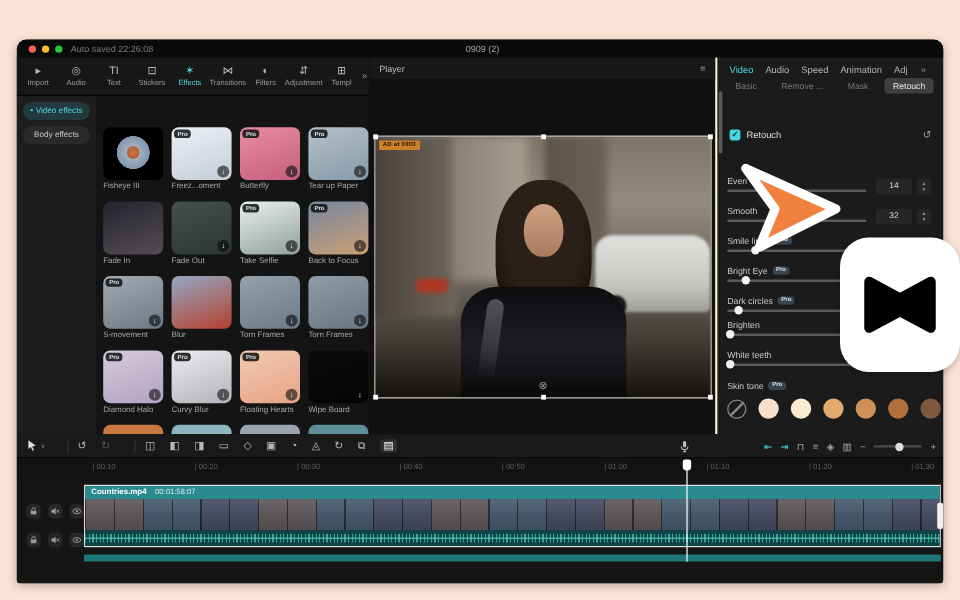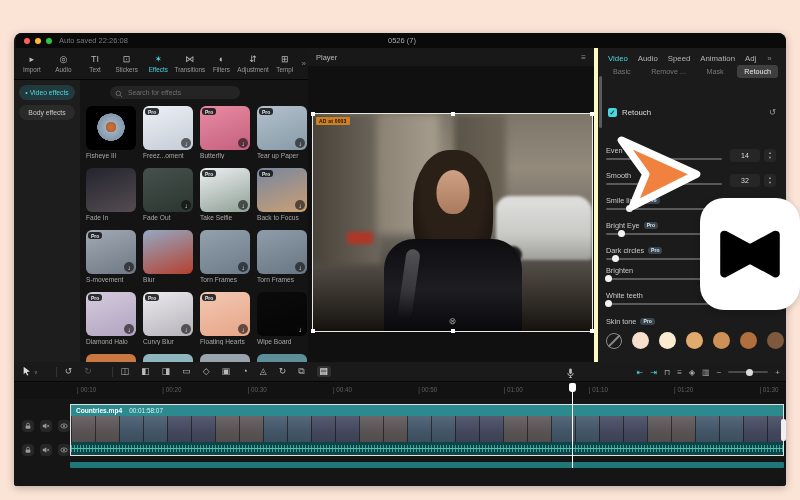--- a/index.html
+++ b/index.html
@@ -42,21 +42,21 @@
           column-gap:7px;row-gap:4px;}
   .fx{width:50px;height:58px;}
   .fx-th{width:50px;height:44px;border-radius:6px;position:relative;overflow:hidden;}
   .fx-lb{font-size:6.6px;color:#a8a8a8;margin-top:2px;white-space:nowrap;overflow:hidden;text-overflow:ellipsis;width:50px;}
   .badge-pro{position:absolute;left:2px;top:2px;background:rgba(15,15,15,.85);color:#dfe9ee;font-size:5px;
              padding:0.5px 3px;border-radius:3px;font-weight:bold;}
   .fx-dl{position:absolute;right:2px;bottom:2px;width:10px;height:10px;border-radius:50%;background:rgba(10,10,10,.6);
          color:#eee;font-size:6.5px;display:flex;align-items:center;justify-content:center;}
   .fx-sliver{width:50px;height:8px;border-radius:6px 6px 0 0;}
   
-  .player{position:absolute;left:294px;top:0;width:290px;height:314px;background:#101010;border-right:4px solid #fef9c3;box-sizing:border-box;}
+  .player{position:absolute;left:294px;top:0;width:290px;height:314px;background:#101010;border-right:2px solid #fef9c3;box-sizing:border-box;}
   .p-head{position:absolute;left:0;top:0;width:100%;height:18px;background:#181818;display:flex;align-items:center;justify-content:space-between;padding:0 8px;box-sizing:border-box;}
   .p-title{color:#bbb;font-size:7.5px;}
   .p-menu{color:#999;font-size:8px;}
   .video{position:absolute;left:4px;top:65px;width:281px;height:219px;border:1px solid #e8e8e8;box-sizing:border-box;}
   .handle{position:absolute;width:4px;height:4px;background:#fff;z-index:5;}
   .scene{position:absolute;inset:0;overflow:hidden;background:linear-gradient(180deg,#7d7668 0%,#938a7c 25%,#6b665e 55%,#3a352f 82%,#15120e 100%);}
   .sc-b1{position:absolute;left:-6px;top:0;width:74px;height:150px;background:linear-gradient(90deg,#453f37,#6e675c);filter:blur(3px);}
   .sc-b2{position:absolute;left:64px;top:0;width:62px;height:120px;background:linear-gradient(90deg,#8a8174,#a89e8e);filter:blur(4px);}
   .sc-b3{position:absolute;right:86px;top:0;width:52px;height:105px;background:linear-gradient(90deg,#5a5348,#6c6456);filter:blur(3px);}
   .sc-car{position:absolute;right:0px;top:82px;width:96px;height:64px;background:linear-gradient(180deg,#dcdcda 10%,#c9c9c5 60%,#9e9e9a);border-radius:14px 16px 4px 4px;filter:blur(1.5px);}
@@ -155,21 +155,21 @@
 </head>
 <body>
 
 <div class="window">
 
   <div class="titlebar">
     <span class="tl r"></span>
     <span class="tl y"></span>
     <span class="tl g"></span>
     <span class="autosave">Auto saved 22:26:08</span>
-    <span class="proj">0526 (7)</span>
+    <span class="proj">0909 (2)</span>
   </div>
 
   <div class="cols">
 
     <div class="leftpanel">
       <div class="tabstrip" id="tabstrip">
           <div class="ltab">
             <span class="ltab-ic">▸</span>
             <span class="ltab-lb">Import</span>
           </div>
@@ -205,27 +205,20 @@
             <span class="ltab-ic">⊞</span>
             <span class="ltab-lb">Templ</span>
           </div>
           <span class="more">»</span>
         </div>
       <div class="sidebar" id="cats">
           <div class="cat active">Video effects</div>
           <div class="cat">Body effects</div>
         </div>
       <div class="fxpanel">
-        <div class="searchbar">
-          <span id="search-ic"><svg width="8" height="8" viewBox="0 0 10 10">
-                <circle cx="4.2" cy="4.2" r="2.8" fill="none" stroke="#777"></circle>
-                <path d="M6.4 6.4 L9 9" stroke="#777"></path>
-              </svg></span>
-          <input placeholder="Search for effects" style="">
-        </div>
         <div class="fxgrid" id="fxgrid">
             <div class="fx">
               <div class="fx-th" style="background: radial-gradient(circle at 50% 48%, rgb(200, 115, 60) 0%, rgb(178, 101, 58) 15%, rgb(159, 176, 194) 16%, rgb(130, 151, 171) 40%, rgb(0, 0, 0) 41%);"></div>
               <div class="fx-lb">Fisheye III</div>
             </div>
             <div class="fx">
               <div class="fx-th" style="background: linear-gradient(160deg, rgb(238, 240, 244), rgb(196, 204, 216));">
                 <span class="badge-pro">Pro</span>
                 <span class="fx-dl">↓</span>
               </div>

